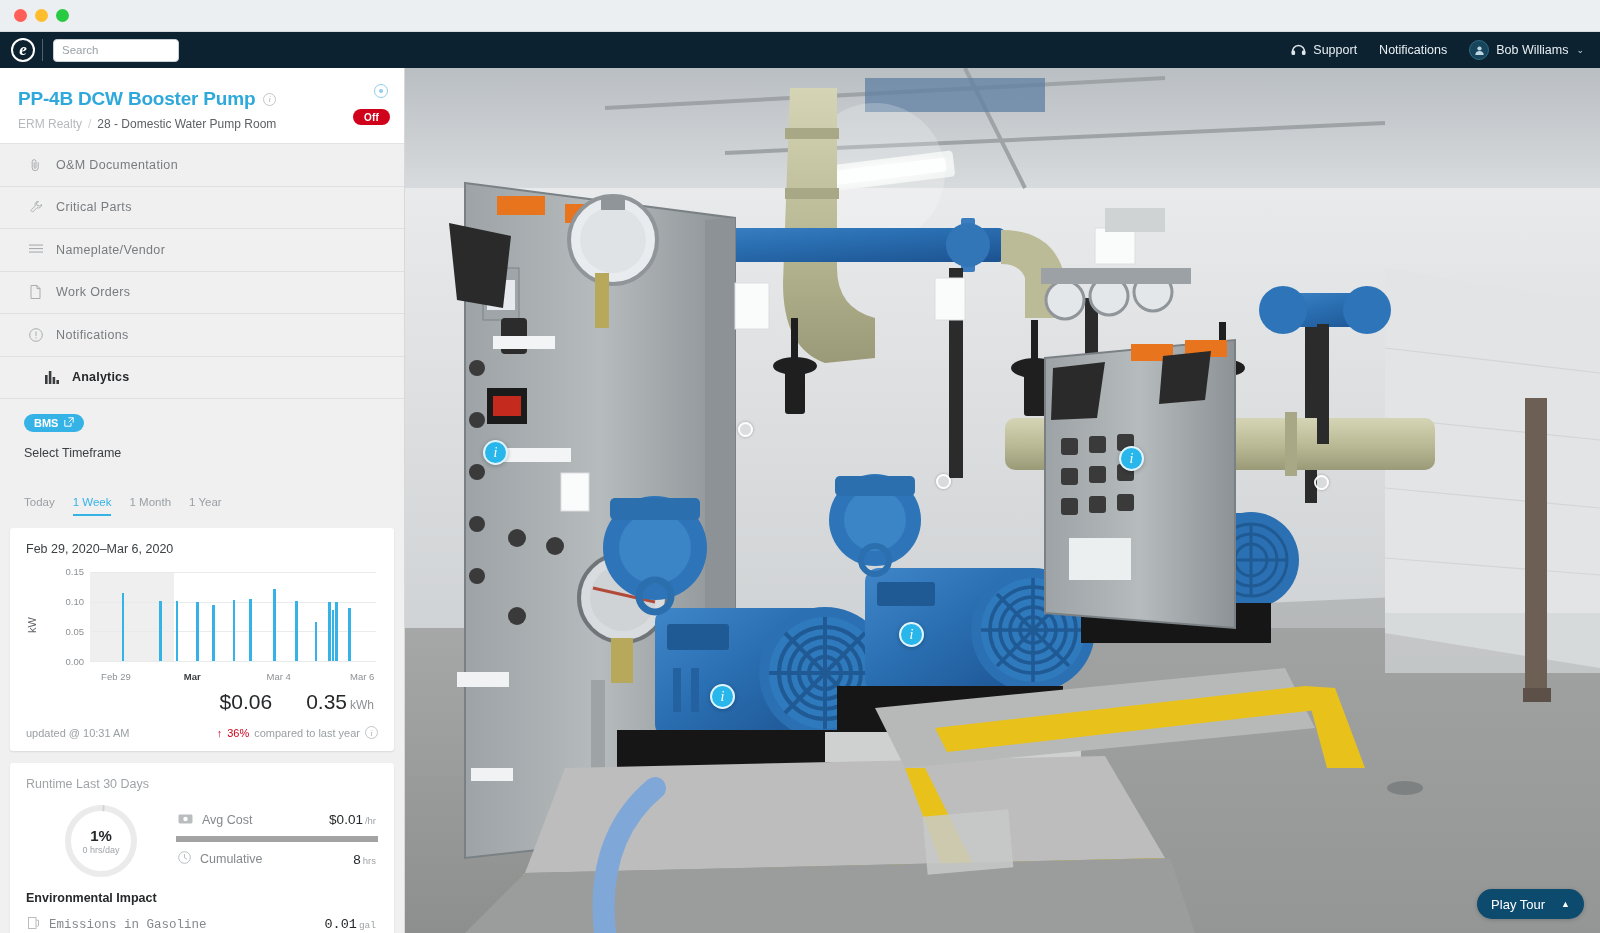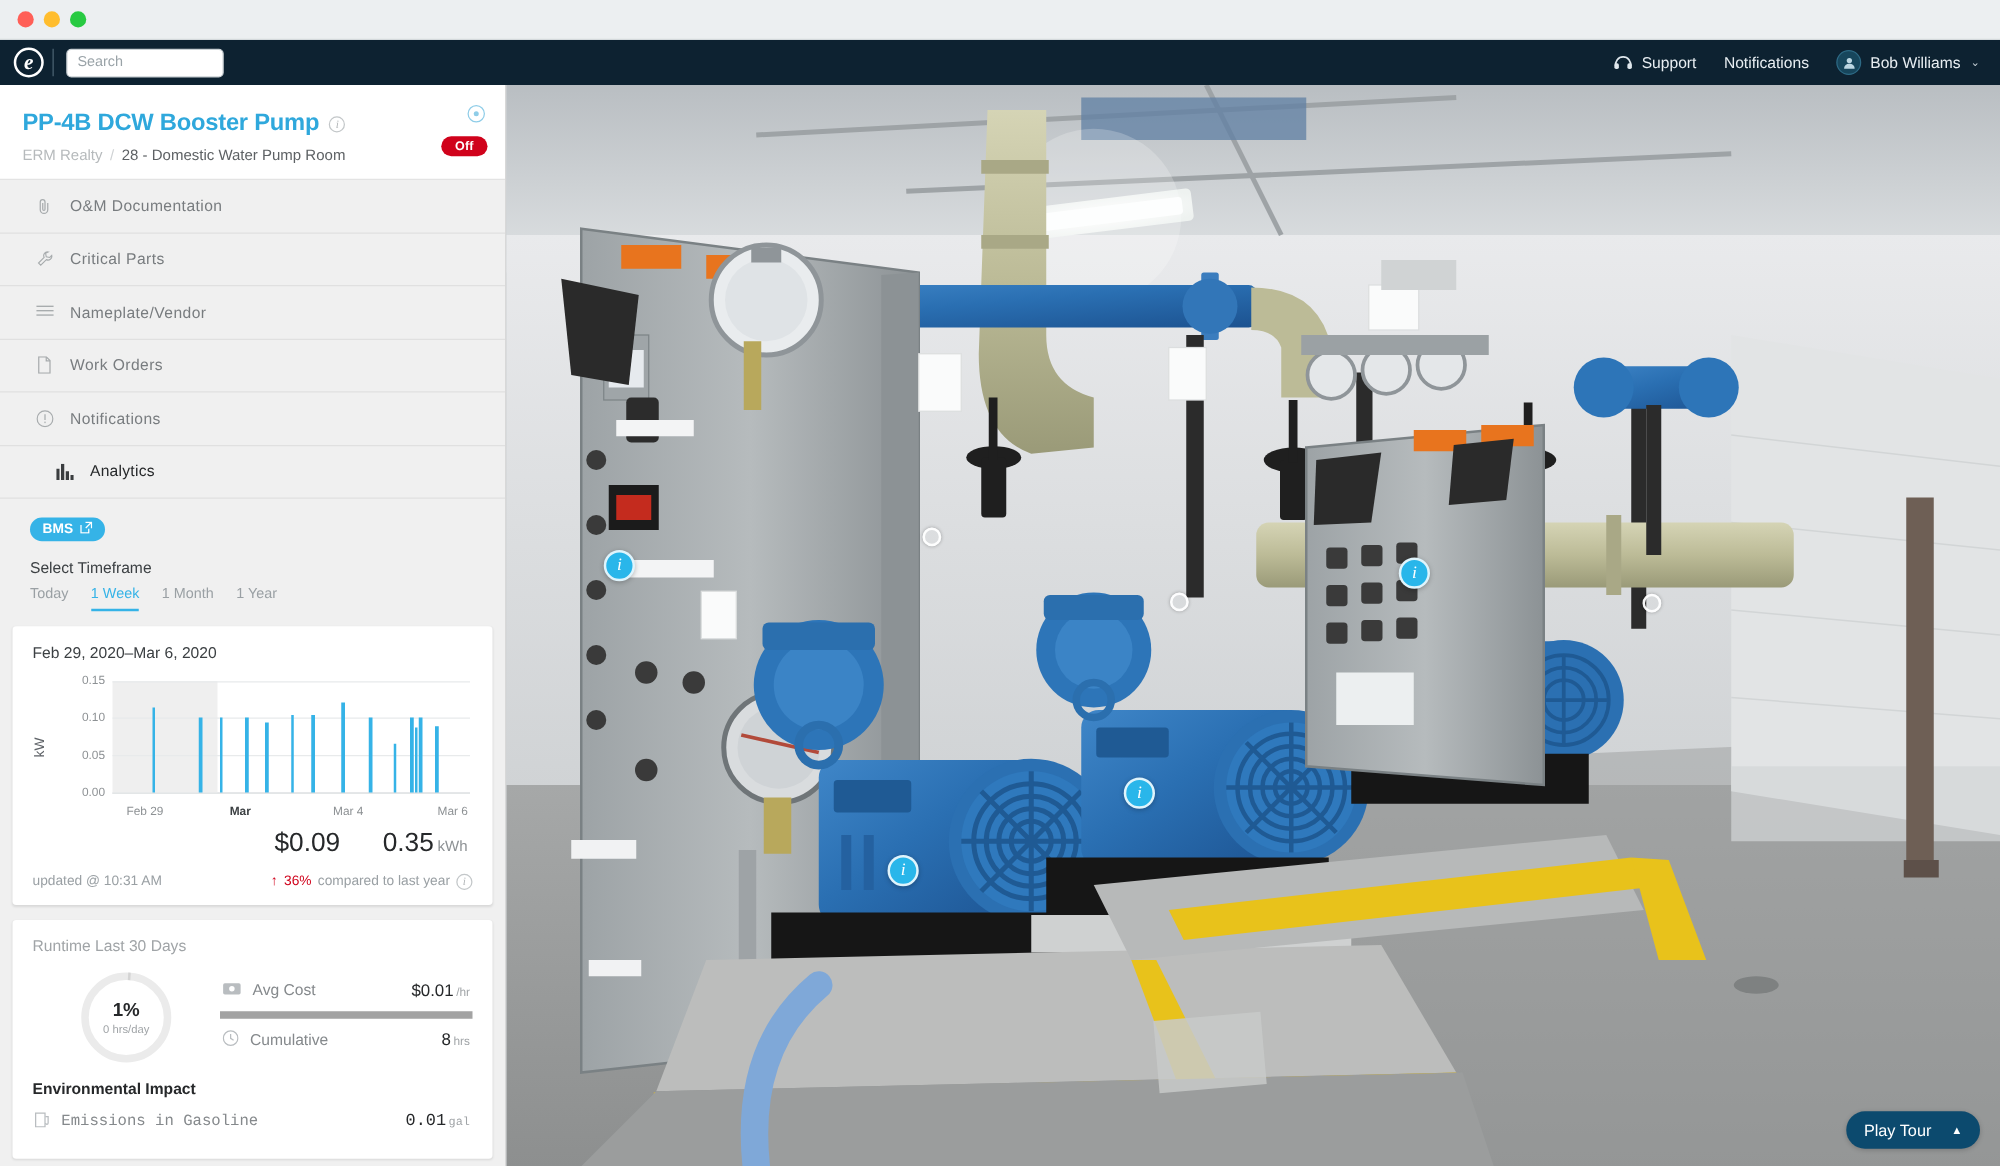--- a/index.html
+++ b/index.html
@@ -108,36 +108,36 @@
     border-radius: 9px; padding: 2.5px 11px; letter-spacing: 0.2px;
   }
 
   
   .nav-item {
     height: 42.5px; display: flex; align-items: center;
     padding-left: 28px; gap: 13px; cursor: pointer;
     border-bottom: 1px solid #e0e0e0; font-size: 12.5px;
     color: #787c7f; letter-spacing: 0.35px;
   }
-  .nav-item.active { color: #26282a; font-weight: normal; letter-spacing: 0.2px; padding-left: 44px; }
+  .nav-item.active { color: #26282a; font-weight: bold; letter-spacing: 0.2px; padding-left: 44px; }
   .nav-item .nav-icon { width: 15px; display: flex; justify-content: center; color: #a8acae; }
   .nav-item.active .nav-icon { color: #3a3d3f; }
 
   
   #analytics-block { padding: 14px 18px 0 24px; }
   #bms-badge {
     display: inline-flex; align-items: center; gap: 6px;
     background: #35b3e7; color: #fff; border-radius: 11px;
     padding: 3px 10px; font-size: 11px; font-weight: bold;
   }
   #timeframe-label { margin-top: 14px; font-size: 12.5px; color: #3c4043; }
   #timeframe-tabs { display: flex; gap: 18px; margin-top: 8px; }
   .tf-tab {
     font-size: 11.5px; color: #9aa0a4; padding-bottom: 6px;
-    cursor: pointer; border-bottom: 2px solid transparent;
+    cursor: pointer; border-bottom: 2px solid transparent; margin-top: 28px;
   }
   .tf-tab.sel { color: #35b3e7; border-bottom-color: #35b3e7; }
 
   
   .card {
     background: #fff; margin: 12px 10px 0 10px; border-radius: 3px;
     box-shadow: 0 1px 2px rgba(0,0,0,0.10); padding: 14px 16px 12px 16px;
   }
   #chart-range { font-size: 12.5px; color: #3c4043; }
   #chart-wrap { position: relative; height: 118px; margin-top: 10px; }
@@ -405,21 +405,21 @@
       <div class="ytick" style="top: 90px;">0.00</div>
           <div class="ytick" style="top: 60px;">0.05</div>
           <div class="ytick" style="top: 30px;">0.10</div>
           <div class="ytick" style="top: 0px;">0.15</div>
           <div class="xtick" style="left: calc(9% + 58.24px);">Feb 29</div>
           <div class="xtick bold" style="left: calc(35.5% + 41.28px);">Mar</div>
           <div class="xtick" style="left: calc(65.5% + 22.08px);">Mar 4</div>
           <div class="xtick" style="left: calc(94.5% + 3.52px);">Mar 6</div>
         </div>
       <div id="metrics-row">
-        <span class="metric-big">$0.09</span>
+        <span class="metric-big">$0.06</span>
         <span>
           <span class="metric-big">0.35</span><span class="metric-unit">kWh</span>
         </span>
       </div>
       <div id="chart-footer">
         <span>updated @ 10:31 AM</span>
         <span id="compare">
           <span id="compare-arrow">↑</span>
           <span id="compare-pct">36%</span>
           <span>compared to last year</span>

